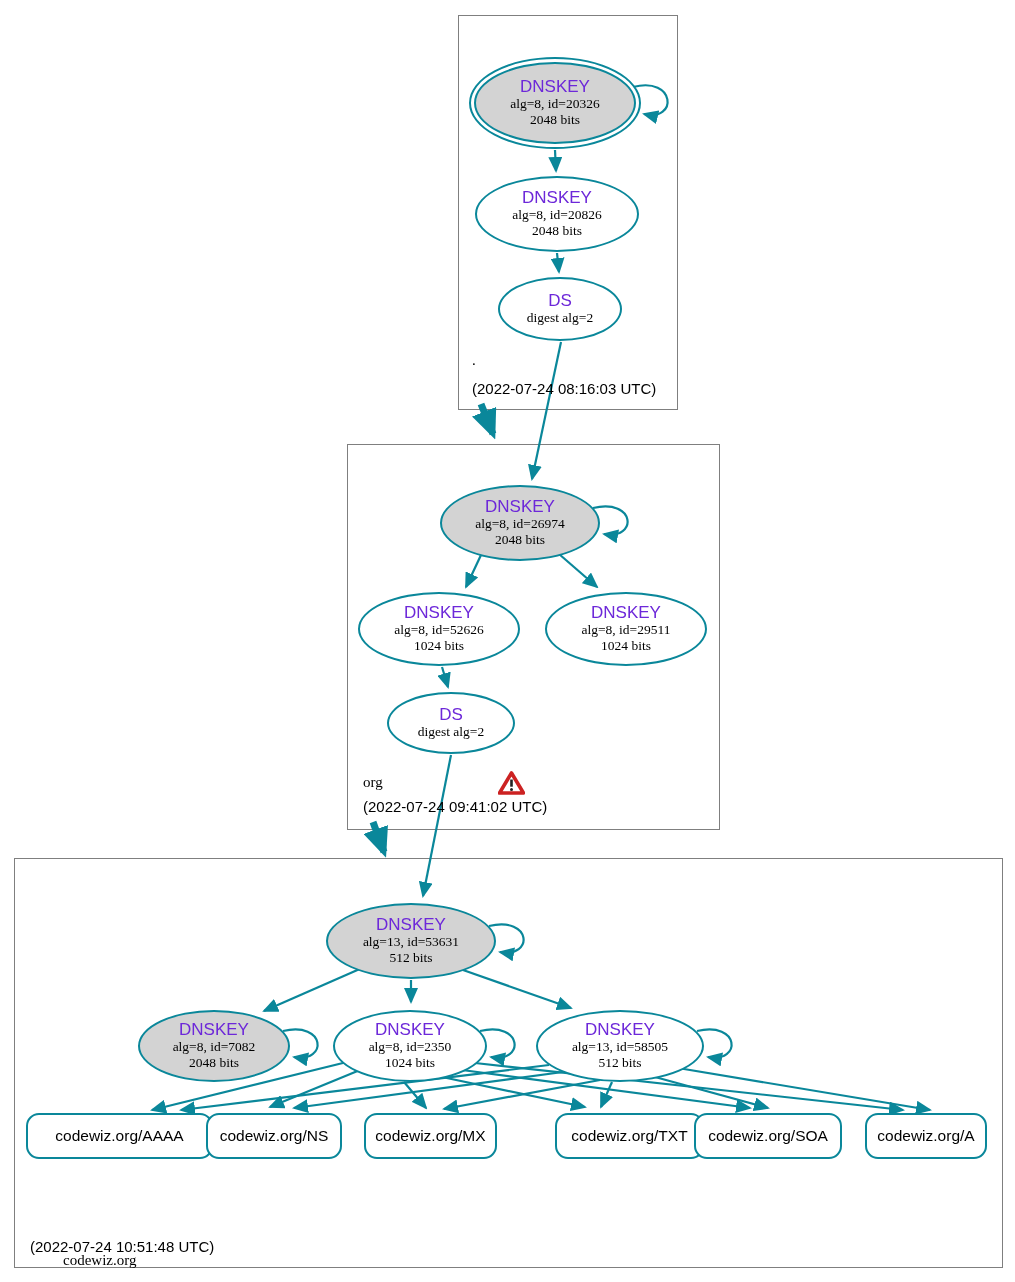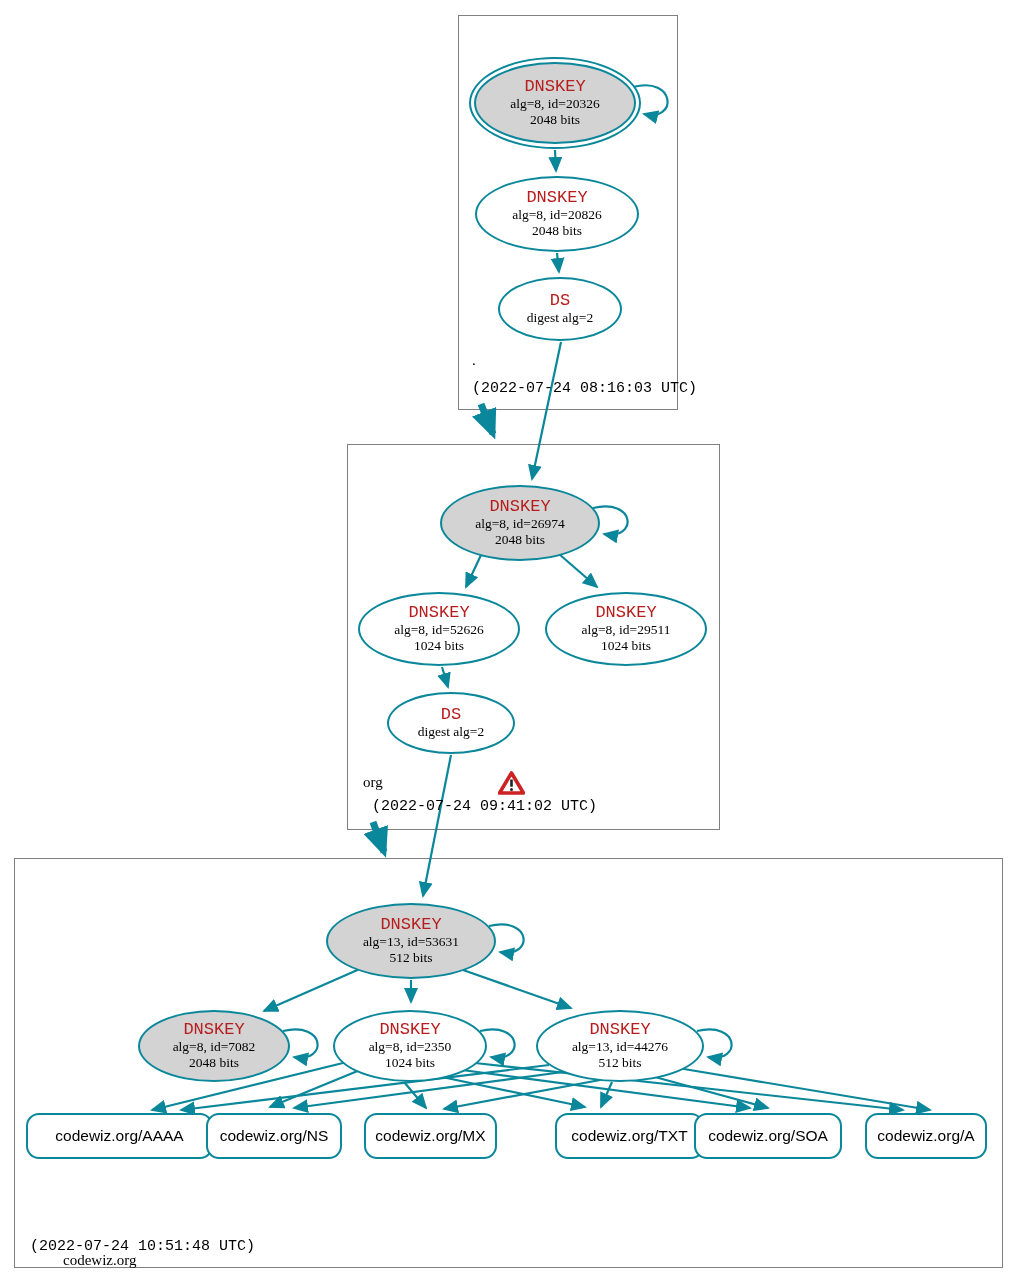--- a/index.html
+++ b/index.html
@@ -9,27 +9,27 @@
   svg.edges{position:absolute;left:0;top:0;pointer-events:none;}
   .node{position:absolute;display:flex;flex-direction:column;align-items:center;
         justify-content:center;text-align:center;box-sizing:border-box;}
   .ellipse{border:2.4px solid #0a879a;border-radius:50%;background:#ffffff;}
   .ellipse.gray{background:#d3d3d3;}
   .dbl-outer{border:2.4px solid #0a879a;border-radius:50%;background:#ffffff;
              display:flex;align-items:center;justify-content:center;}
   .dbl-inner{width:calc(100% - 10px);height:calc(100% - 10px);border:2.4px solid #0a879a;
              border-radius:50%;background:#d3d3d3;display:flex;flex-direction:column;
              align-items:center;justify-content:center;text-align:center;}
-  .node-title{font-family:Liberation Mono, monospace;font-size:17px;color:#b91c1c;line-height:1.05;}
+  .node-title{font-family:Liberation Sans, sans-serif;font-size:17px;color:#6d28d9;line-height:1.05;}
   .node-detail{font-family:"Liberation Serif",serif;font-size:13.5px;color:#000;line-height:1.18;}
   .rrset{position:absolute;height:46px;border:2.2px solid #0a879a;border-radius:13px;
          background:#fff;display:flex;align-items:center;justify-content:center;
          font-family:"Liberation Sans",sans-serif;font-size:15.5px;color:#000;box-sizing:border-box;}
   .zone-label{position:absolute;font-family:"Liberation Serif",serif;font-size:15px;color:#000;}
-  .zone-ts{position:absolute;font-family:Liberation Mono, monospace;font-size:15px;color:#000;}
+  .zone-ts{position:absolute;font-family:Liberation Sans, sans-serif;font-size:15px;color:#000;}
   .warn{position:absolute;width:27px;height:24px;}
 </style>
 </head>
 <body>
 
 <div class="canvas">
 
   <div class="zone-box" style="left:458px;top:15px;width:218px;height:393px;"></div>
   <div class="zone-box" style="left:347px;top:444px;width:371px;height:384px;"></div>
   <div class="zone-box" style="left:14px;top:858px;width:987px;height:408px;"></div>
@@ -131,21 +131,21 @@
     <div class="node-title">DS</div>
     <div class="node-detail">digest alg=2</div>
   </div>
 
   <div class="zone-label" style="left:363px;top:774px;">org</div>
   <svg class="warn" style="left:498px;top:771px;" viewBox="0 0 27 24">
     <path d="M13.5,2 L25.5,22 L1.5,22 Z" fill="#ffffff" stroke="#cc2222" stroke-width="3.6" stroke-linejoin="round"></path>
     <rect x="12.2" y="8.5" width="2.6" height="7.2" fill="#222"></rect>
     <circle cx="13.5" cy="18.6" r="1.5" fill="#222"></circle>
   </svg>
-  <div class="zone-ts" style="left:363px;top:798px;margin-left:9px;">(2022-07-24 09:41:02 UTC)</div>
+  <div class="zone-ts" style="left:363px;top:798px;">(2022-07-24 09:41:02 UTC)</div>
 
   <div class="node ellipse gray" style="left:326px;top:903px;width:170px;height:76px;">
     <div class="node-title">DNSKEY</div>
     <div class="node-detail">alg=13, id=53631</div>
     <div class="node-detail">512 bits</div>
   </div>
 
   <div class="node ellipse gray" style="left:138px;top:1010px;width:152px;height:72px;">
     <div class="node-title">DNSKEY</div>
     <div class="node-detail">alg=8, id=7082</div>
@@ -153,21 +153,21 @@
   </div>
 
   <div class="node ellipse" style="left:333px;top:1010px;width:154px;height:72px;">
     <div class="node-title">DNSKEY</div>
     <div class="node-detail">alg=8, id=2350</div>
     <div class="node-detail">1024 bits</div>
   </div>
 
   <div class="node ellipse" style="left:536px;top:1010px;width:168px;height:72px;">
     <div class="node-title">DNSKEY</div>
-    <div class="node-detail">alg=13, id=44276</div>
+    <div class="node-detail">alg=13, id=58505</div>
     <div class="node-detail">512 bits</div>
   </div>
 
   <div class="rrset" style="left:26px;top:1113px;width:187px;">codewiz.org/AAAA</div>
   <div class="rrset" style="left:206px;top:1113px;width:136px;">codewiz.org/NS</div>
   <div class="rrset" style="left:364px;top:1113px;width:133px;">codewiz.org/MX</div>
   <div class="rrset" style="left:523px;top:1113px;width:149px;margin-left:32px;">codewiz.org/TXT</div>
   <div class="rrset" style="left:865px;top:1113px;width:122px;">codewiz.org/A</div>
   <div class="rrset" style="left:694px;top:1113px;width:148px;">codewiz.org/SOA</div>
 

